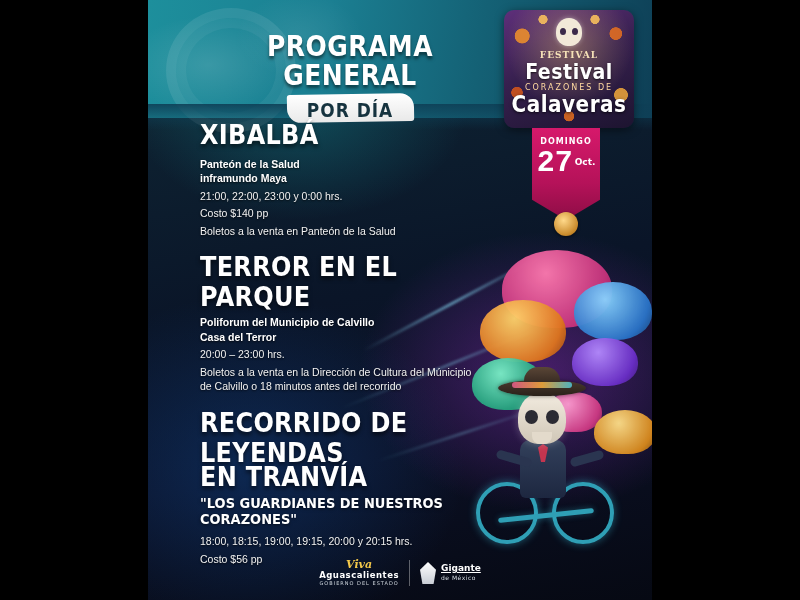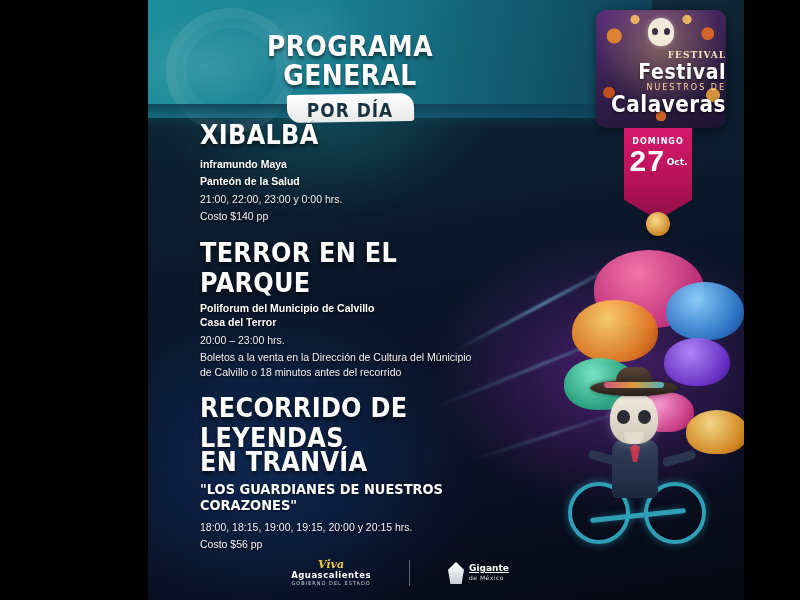--- a/index.html
+++ b/index.html
@@ -17,21 +17,21 @@
     width: 800px;
     height: 600px;
     background: #000;
   }
 
   
   .canvas {
     position: absolute;
     left: 148px;
     top: 0;
-    width: 596px;
+    width: 504px;
     height: 600px;
     overflow: hidden;
     background:
       radial-gradient(ellipse 260px 200px at 78% 62%, rgba(120, 40, 160, 0.55), rgba(0,0,0,0) 70%),
       radial-gradient(ellipse 300px 240px at 20% 78%, rgba(15, 60, 120, 0.55), rgba(0,0,0,0) 72%),
       radial-gradient(ellipse 240px 160px at 30% 18%, rgba(20, 130, 140, 0.45), rgba(0,0,0,0) 70%),
       linear-gradient(170deg, #123740 0%, #0d2030 22%, #0a1528 48%, #0b1024 72%, #060913 100%);
   }
 
   
@@ -112,21 +112,21 @@
     right: 18px;
     top: 10px;
     width: 130px;
     height: 118px;
     border-radius: 10px;
     background:
       radial-gradient(circle at 50% 30%, rgba(255, 210, 120, 0.35), rgba(0,0,0,0) 60%),
       linear-gradient(160deg, #5e2f7a 0%, #37204f 45%, #1d1430 100%);
     box-shadow: 0 2px 8px rgba(0,0,0,0.5);
     overflow: hidden;
-    text-align: right;
+    text-align: center;
   }
   .logo-badge .marigolds {
     position: absolute;
     left: 0; top: 0; width: 100%; height: 100%;
     background:
       radial-gradient(circle 13px at 14% 22%, #f2922a 0 55%, rgba(0,0,0,0) 60%),
       radial-gradient(circle 11px at 86% 20%, #e8701f 0 55%, rgba(0,0,0,0) 60%),
       radial-gradient(circle 10px at 10% 70%, #d9571a 0 55%, rgba(0,0,0,0) 60%),
       radial-gradient(circle 12px at 90% 72%, #f0a93a 0 55%, rgba(0,0,0,0) 60%),
       radial-gradient(circle 9px at 50% 90%, #e8701f 0 55%, rgba(0,0,0,0) 60%),
@@ -422,21 +422,21 @@
 
   
   .footer {
     position: absolute;
     left: 0;
     bottom: 14px;
     width: 504px;
     display: flex;
     justify-content: center;
     align-items: center;
-    gap: 38px;
+    gap: 10px;
   }
   .viva-logo {
     text-align: center;
     color: #fff;
   }
   .viva-logo .vtop {
     font-family: "DejaVu Serif", serif;
     font-style: italic;
     font-weight: bold;
     font-size: 11px;
@@ -503,21 +503,21 @@
         <div class="title-sub-bg"></div>
         <div class="title-sub">POR DÍA</div>
       </div>
     </div>
 
     <div class="logo-badge">
       <div class="marigolds"></div>
       <div class="logo-skull"></div>
       <div class="logo-text1">FESTIVAL</div>
       <div class="logo-text2">Festival</div>
-      <div class="logo-text3">NUESTROS DE</div>
+      <div class="logo-text3">CORAZONES DE</div>
       <div class="logo-text4">Calaveras</div>
     </div>
 
     <div class="date-banner">
       <div class="dow">DOMINGO</div>
       <div>
         <span class="day">27</span><span class="mon">Oct.</span>
       </div>
     </div>
     <div class="banner-medal"></div>
@@ -545,24 +545,25 @@
         <div class="sk-head"></div>
         <div class="sk-jaw"></div>
         <div class="sk-hat"></div>
       </div>
     </div>
 
     <div class="content">
 
       <div class="section">
         <div class="sec-title">XIBALBÁ</div>
+        <div class="line bold gap">Panteón de la Salud</div>
         <div class="line bold">inframundo Maya</div>
-        <div class="line bold gap">Panteón de la Salud</div>
         <div class="line gap">21:00, 22:00, 23:00 y 0:00 hrs.</div>
         <div class="line gap">Costo $140 pp</div>
+        <div class="line gap">Boletos a la venta en Panteón de la Salud</div>
       </div>
 
       <div class="section">
         <div class="sec-title">TERROR EN EL PARQUE</div>
         <div class="line bold">Poliforum del Municipio de Calvillo</div>
         <div class="line bold">Casa del Terror</div>
         <div class="line gap">20:00 – 23:00 hrs.</div>
         <div class="line gap">Boletos a la venta en la Dirección de Cultura del Múnicipio</div>
         <div class="line">de Calvillo o 18 minutos antes del recorrido</div>
       </div>

